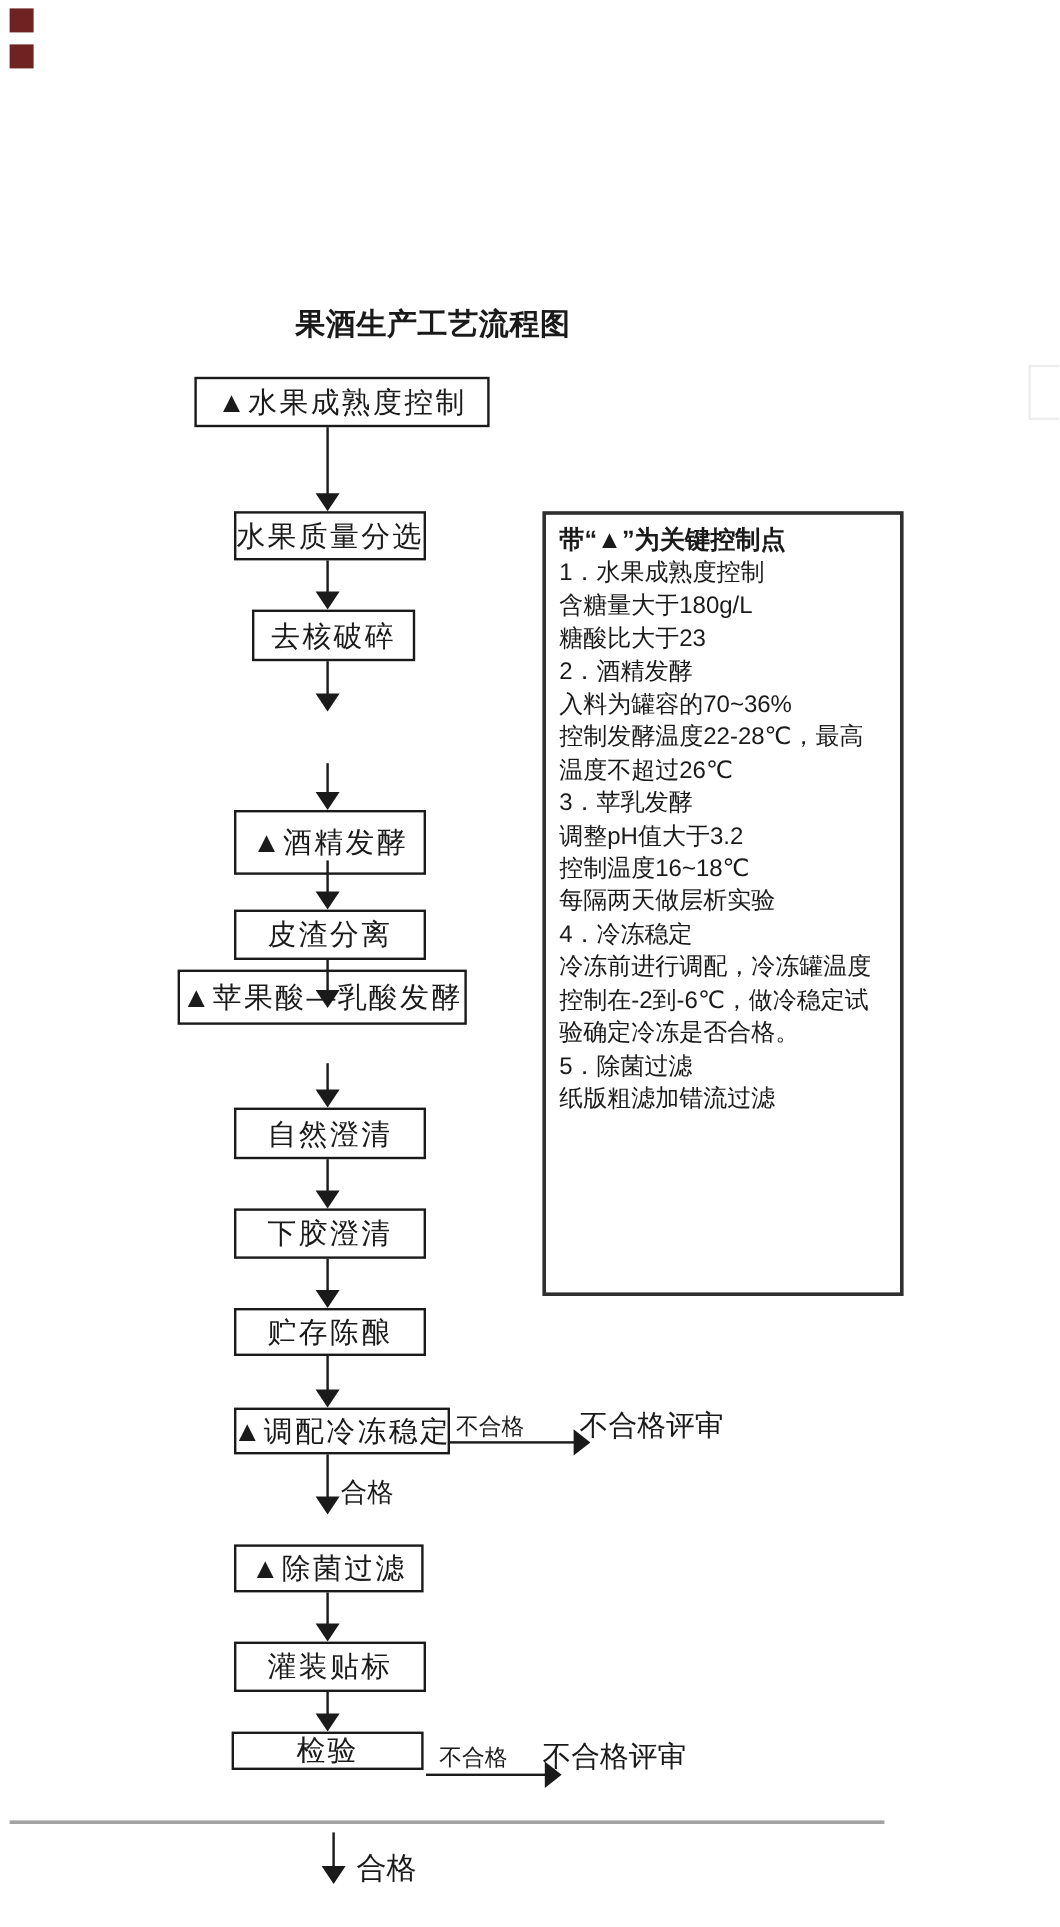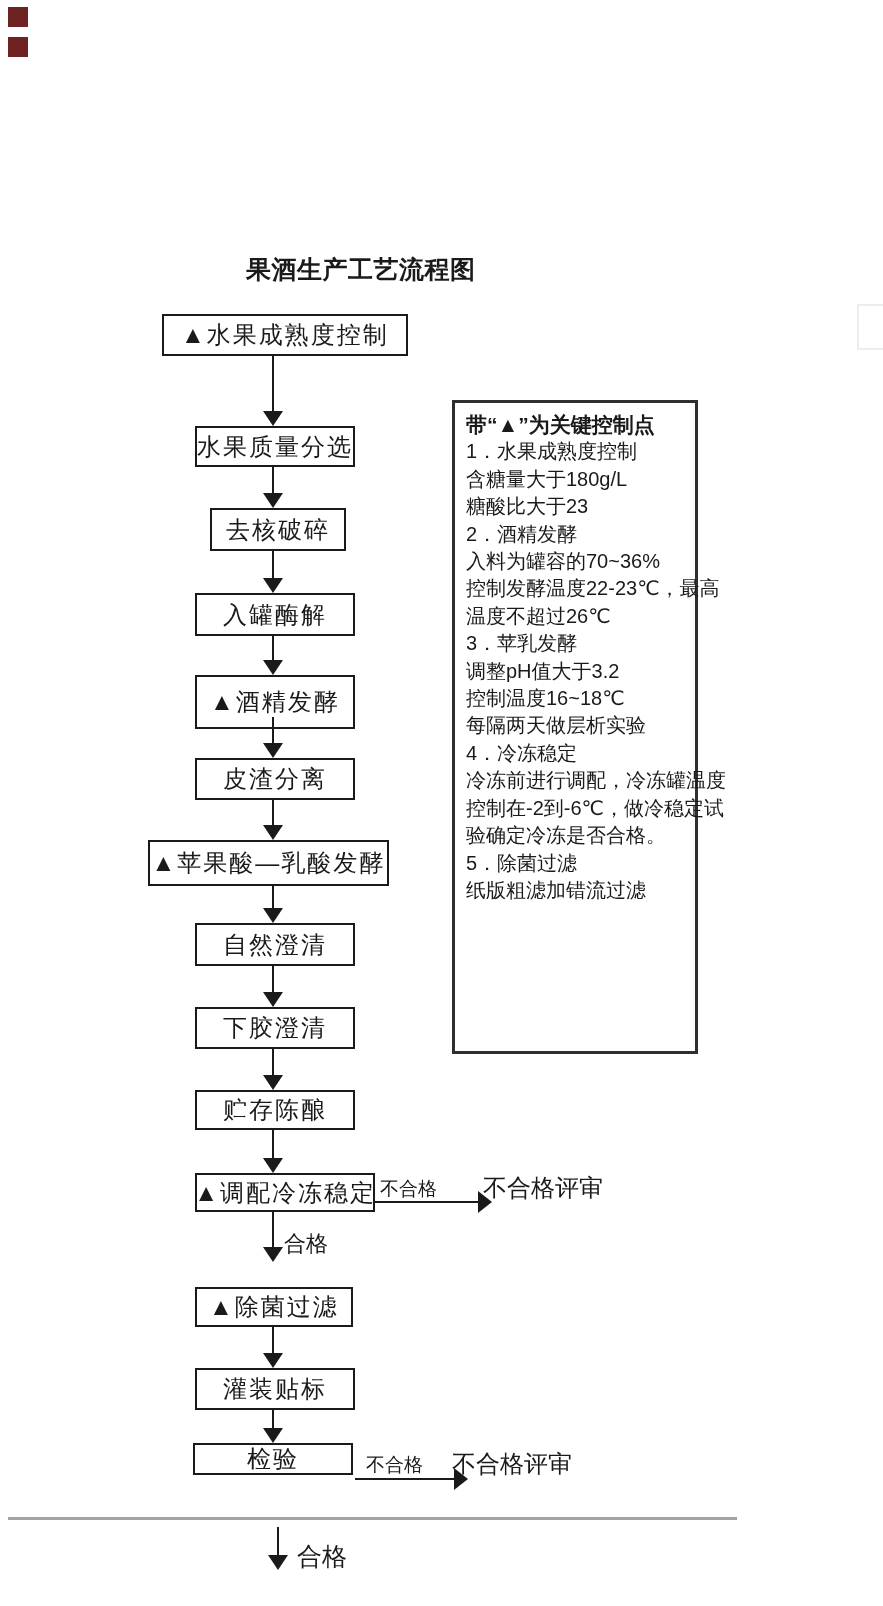--- a/index.html
+++ b/index.html
@@ -24,21 +24,21 @@
   .rline{position:absolute;height:2px;background:#1a1a1a;}
   .rhead{position:absolute;width:0;height:0;
     border-top:11px solid transparent;border-bottom:11px solid transparent;
     border-left:14px solid #1a1a1a;}
   .lbl{position:absolute;white-space:nowrap;}
   .lbl-fail{font-size:19px;}
   .lbl-review{font-size:24px;}
   .lbl-pass1{font-size:22px;}
   .lbl-pass2{font-size:25px;}
   .notes{
-    position:absolute;left:452px;top:400px;width:246px;height:654px;
+    position:absolute;left:452px;top:426px;width:301px;height:654px;
     box-sizing:border-box;border:3px solid #2f2f2f;background:#fff;
     padding:8px 8px 0 11px;font-size:20px;line-height:27.4px;
   }
   .notes .nt{font-weight:bold;font-size:21px;white-space:nowrap;}
   .notes .nl{white-space:nowrap;}
   .divider{position:absolute;left:8px;top:1517px;width:729px;height:3px;background:#a3a3a3;}
   .sq{position:absolute;left:8px;width:20px;height:20px;background:#6e2222;}
   .fragment{position:absolute;left:857px;top:304px;width:44px;height:46px;
     box-sizing:border-box;border:2px solid #ededed;background:#fff;}
 </style>
@@ -56,30 +56,27 @@
 
   <div class="box" style="left:162px;top:314px;width:246px;height:42px">
     <span>▲水果成熟度控制</span>
     </div>
   <div class="box" style="left:195px;top:426px;width:160px;height:41px">
     <span>水果质量分选</span>
     </div>
   <div class="box" style="left:210px;top:508px;width:136px;height:43px">
     <span>去核破碎</span>
     </div>
-  <div class="box" style="left:195px;top:593px;width:160px;height:43px">
-    <span>入罐酶解</span>
-    </div>
   <div class="box" style="left:195px;top:675px;width:160px;height:54px">
     <span>▲酒精发酵</span>
     </div>
   <div class="box" style="left:195px;top:758px;width:160px;height:42px">
     <span>皮渣分离</span>
     </div>
-  <div class="box" style="left:148px;top:840px;width:241px;height:46px">
+  <div class="box" style="left:148px;top:808px;width:241px;height:46px">
     <span>▲苹果酸—乳酸发酵</span>
     </div>
   <div class="box" style="left:195px;top:923px;width:160px;height:43px">
     <span>自然澄清</span>
     </div>
   <div class="box" style="left:195px;top:1090px;width:160px;height:40px">
     <span>贮存陈酿</span>
     </div>
   <div class="box" style="left:195px;top:1007px;width:160px;height:42px">
     <span>下胶澄清</span>
@@ -142,21 +139,21 @@
 
   <div class="divider"></div>
 
   <div class="notes">
     <div class="nt">带“▲”为关键控制点</div>
     <div class="nl">1．水果成熟度控制</div>
     <div class="nl">含糖量大于180g/L</div>
     <div class="nl">糖酸比大于23</div>
     <div class="nl">2．酒精发酵</div>
     <div class="nl">入料为罐容的70~36%</div>
-    <div class="nl">控制发酵温度22-23℃，最高</div>
+    <div class="nl">控制发酵温度22-28℃，最高</div>
     <div class="nl">温度不超过26℃</div>
     <div class="nl">3．苹乳发酵</div>
     <div class="nl">调整pH值大于3.2</div>
     <div class="nl">控制温度16~18℃</div>
     <div class="nl">每隔两天做层析实验</div>
     <div class="nl">4．冷冻稳定</div>
     <div class="nl">冷冻前进行调配，冷冻罐温度</div>
     <div class="nl">控制在-2到-6℃，做冷稳定试</div>
     <div class="nl">验确定冷冻是否合格。</div>
     <div class="nl">5．除菌过滤</div>

